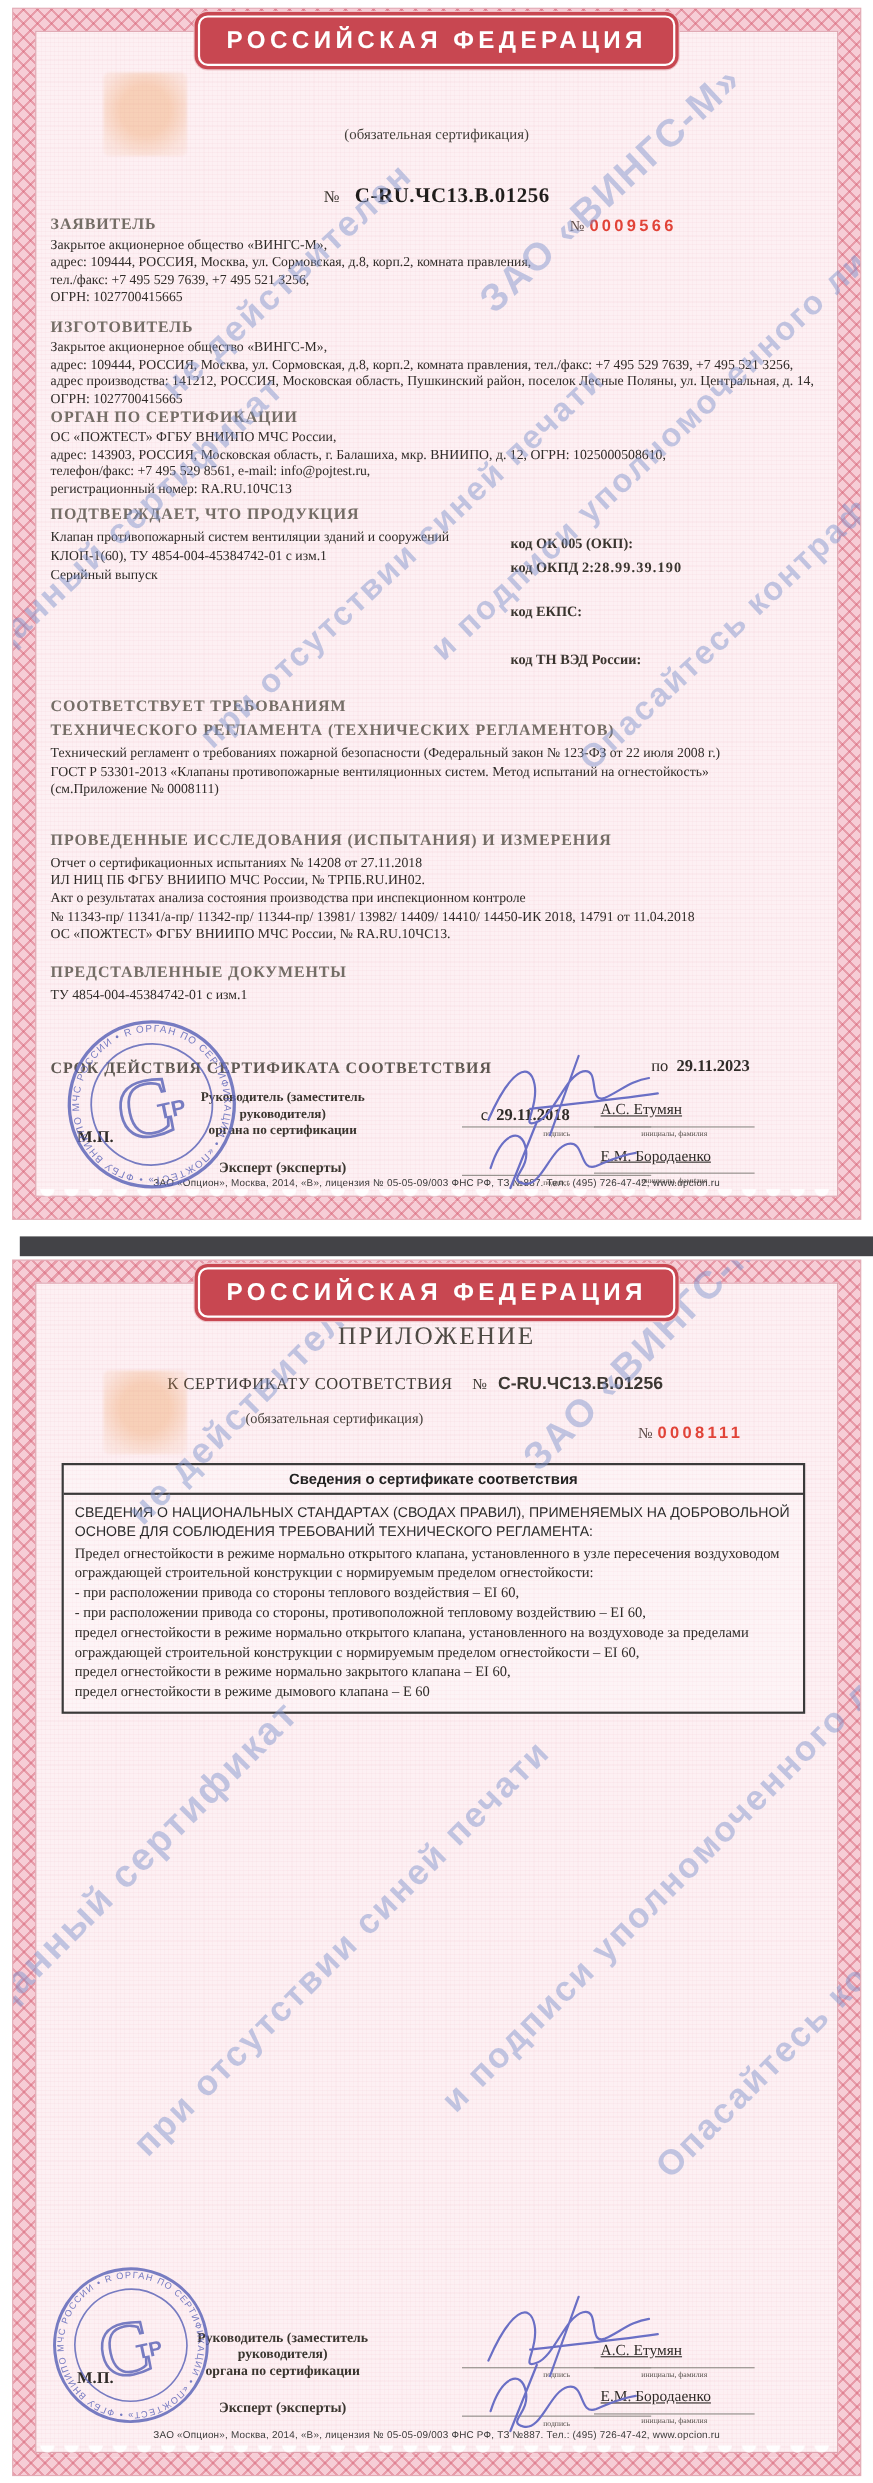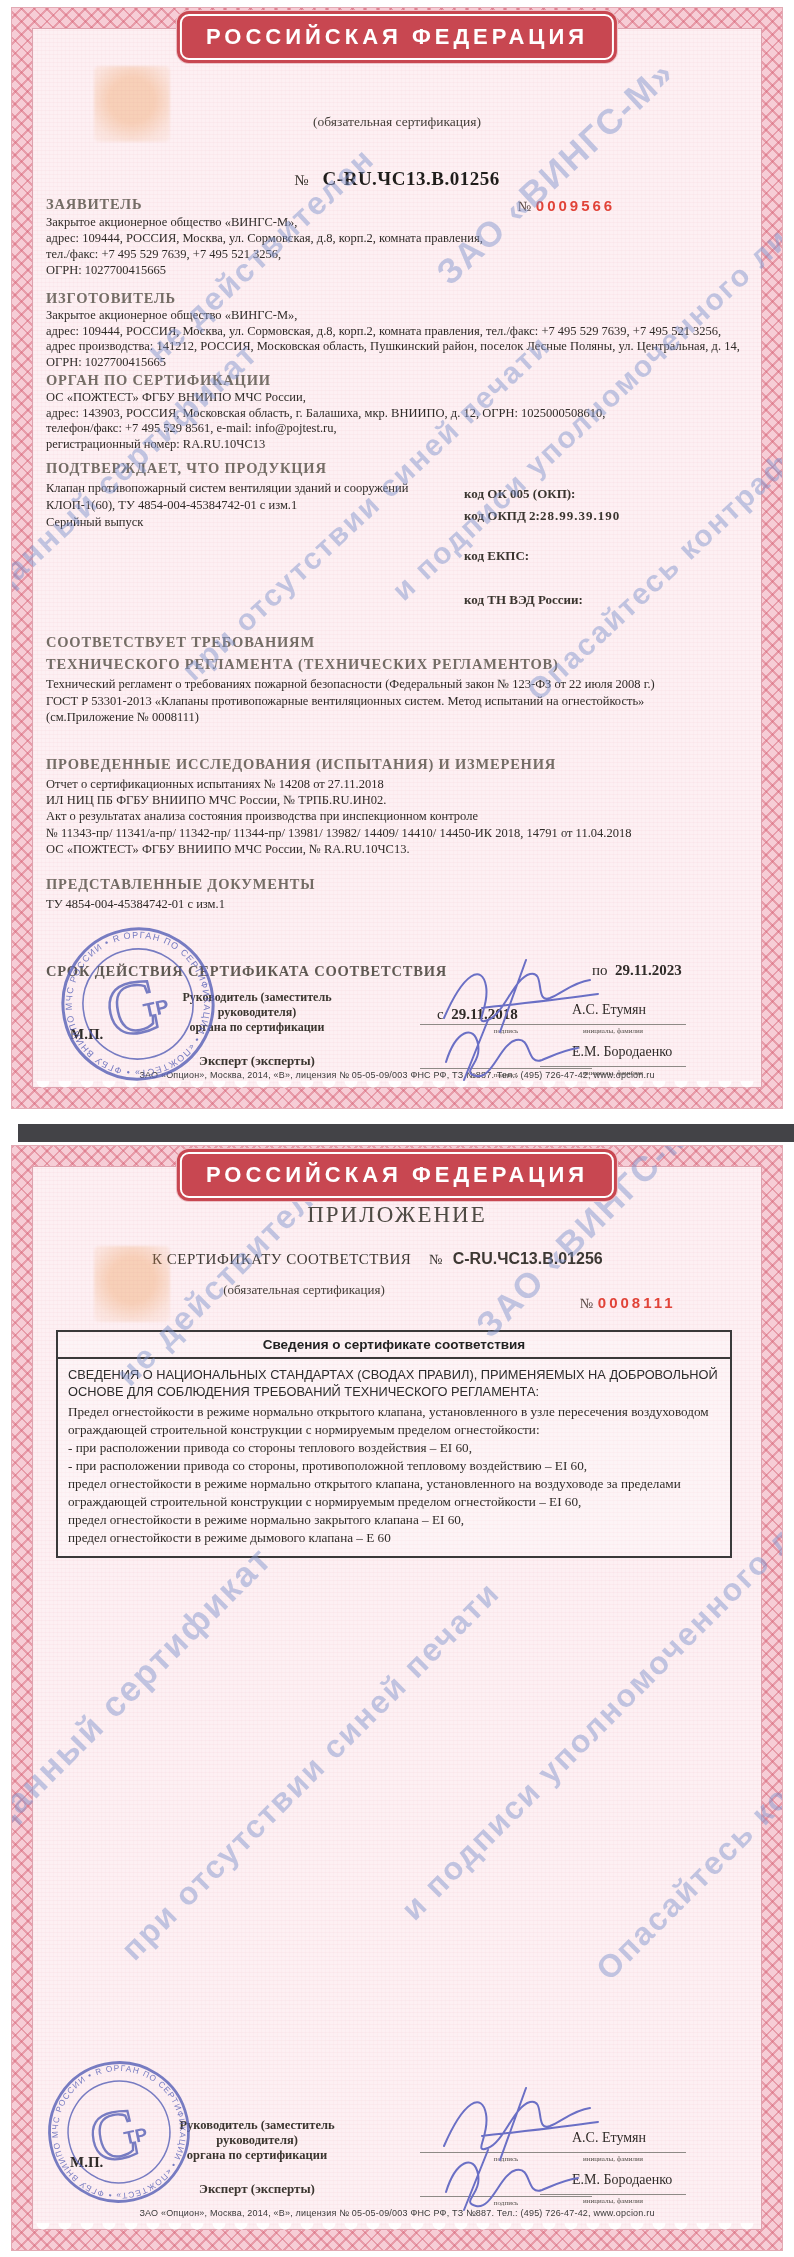--- a/index.html
+++ b/index.html
@@ -36,21 +36,21 @@
   .red-num .lbl{color:#5c4a47;font-size:14px;font-family:"Liberation Serif",serif;}
   .red-num .dig{color:#e14338;font-weight:bold;font-size:15px;letter-spacing:3px;}
 
   .code-label{position:absolute;font-weight:bold;color:#3a352f;font-size:13px;white-space:nowrap;}
   .code-value{font-weight:bold;letter-spacing:1px;}
 
   .sigblock{position:absolute;left:0;right:0;height:100px;z-index:4;}
   .role{position:absolute;left:150px;width:190px;text-align:center;color:#3a352f;font-size:12px;line-height:15px;font-weight:bold;}
   .sigline{position:absolute;left:408px;width:172px;border-bottom:1px solid #8e8a86;}
   .sigcap{position:absolute;font-size:7px;color:#55504b;text-align:center;width:172px;left:408px;}
-  .name{position:absolute;left:560px;font-size:14px;color:#2f2b28;white-space:nowrap;}
+  .name{position:absolute;left:534px;font-size:14px;color:#2f2b28;white-space:nowrap;text-decoration:underline;}
   .nameline{position:absolute;left:528px;width:146px;border-bottom:1px solid #8e8a86;}
   .namecap{position:absolute;left:528px;width:146px;font-size:7px;color:#55504b;text-align:center;}
   .mp{position:absolute;left:58px;font-size:15px;color:#2f2b28;font-weight:bold;}
   .footer{position:absolute;left:0;right:0;text-align:center;
     font-family:"Liberation Sans","DejaVu Sans",sans-serif;font-size:9px;color:#3a3a3a;letter-spacing:.2px;z-index:4;}
 
   
   .wm{position:absolute;font-family:"Liberation Sans","DejaVu Sans",sans-serif;font-weight:bold;
       white-space:nowrap;color:rgba(128,149,205,.48);letter-spacing:2px;transform-origin:0 50%;z-index:3;}
 

